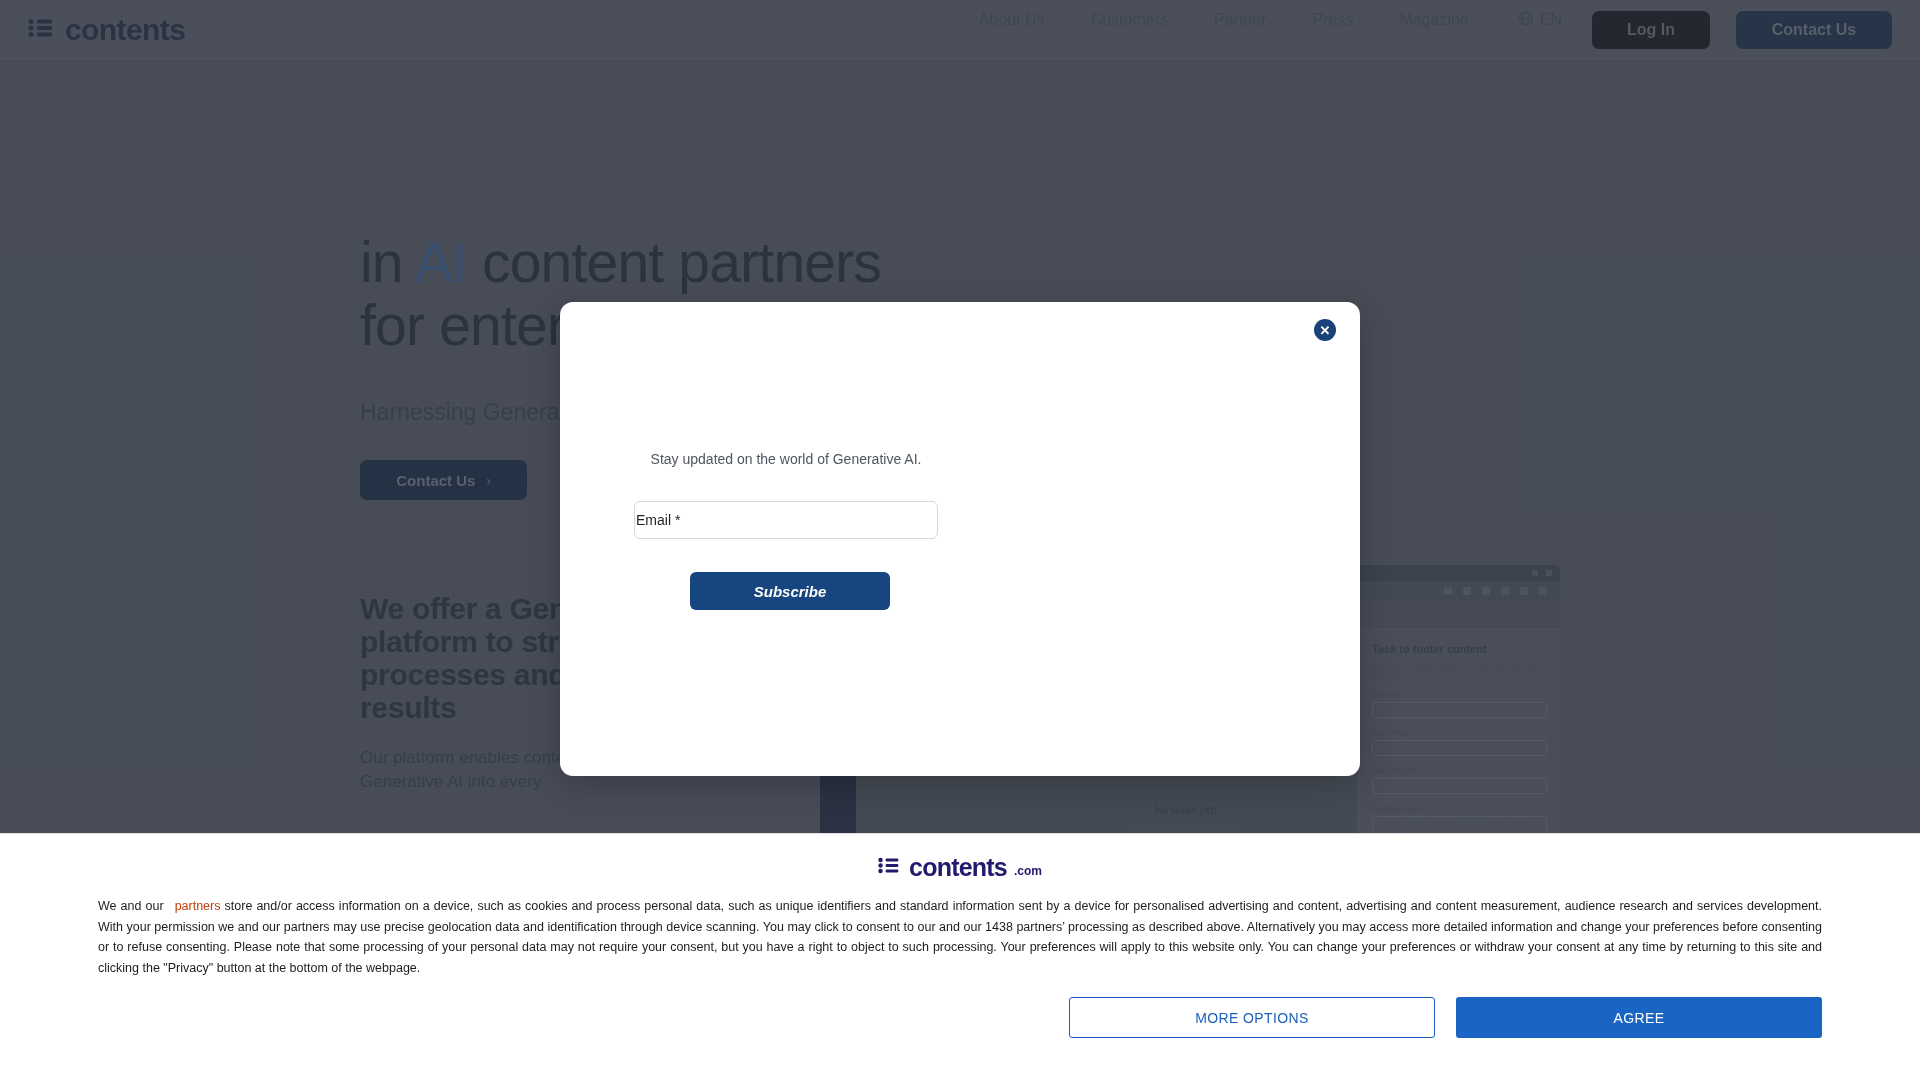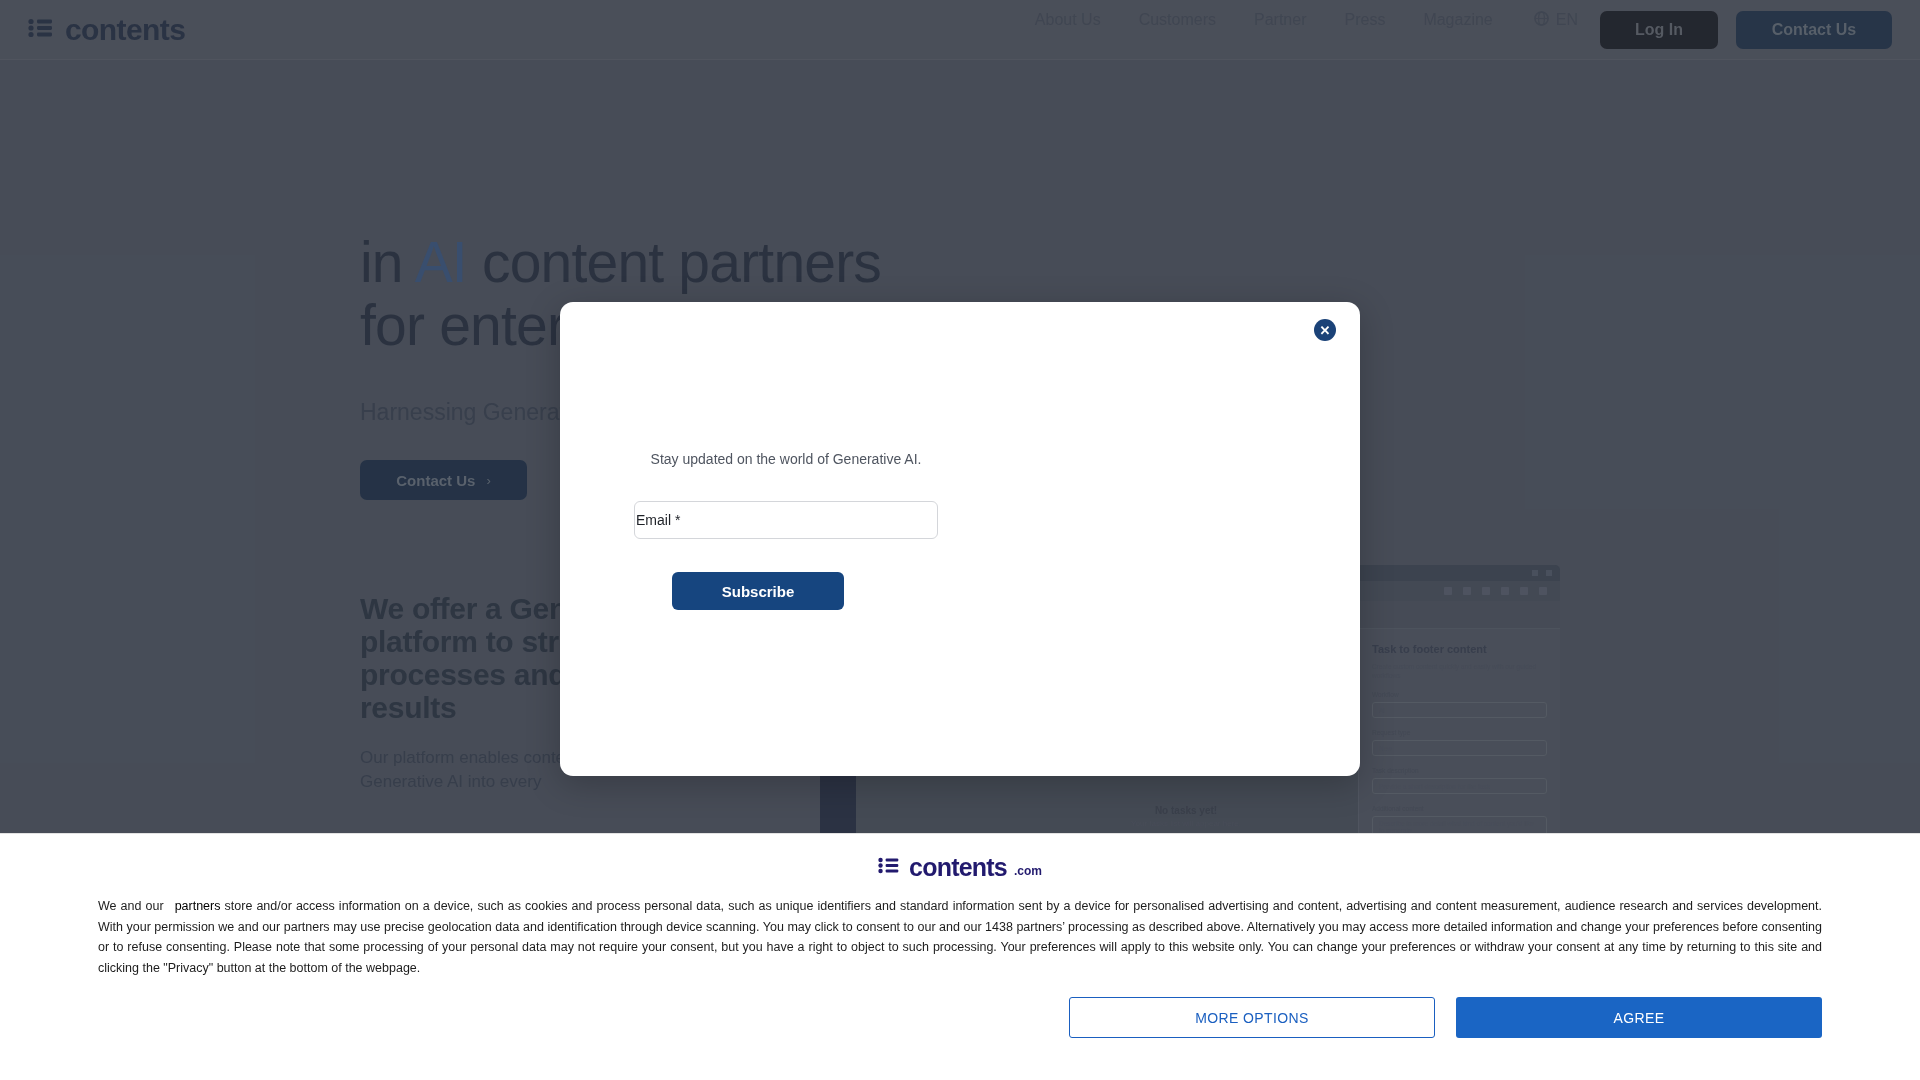--- a/index.html
+++ b/index.html
@@ -25,21 +25,21 @@
     display: flex; align-items: center;
     padding: 0 28px;
     z-index: 4;
   }
   .brand { display: flex; align-items: center; gap: 11px; }
   .brand-mark { display: block; }
   .brand-word {
     font-size: 30px; font-weight: 700; letter-spacing: -0.6px;
     color: #2b3547;
   }
-  .nav { margin-left: auto; display: flex; align-items: flex-start; gap: 4px; }
+  .nav { margin-left: auto; display: flex; align-items: flex-start; gap: 12px; }
   .nav-link {
     font-size: 16px; color: #434a56;
     padding: 0 17px; white-space: nowrap; cursor: pointer;
   }
   .lang {
     display: flex; align-items: center; gap: 7px;
     font-size: 16px; color: #434a56; padding: 0 18px 0 20px; cursor: pointer;
   }
   .btn-login {
     background: #23272f; color: #5b6068; border: none;
@@ -197,25 +197,25 @@
     width: 304px; height: 38px;
     border: 1px solid #d4d6da; border-radius: 6px;
     background: #fff;
     display: flex; align-items: center;
     padding: 0 1px; margin-left: 26px;
     font-size: 14px; color: #1e2127;
   }
   .field.first { margin-top: 34px; }
   .field.second { margin-top: 29px; }
   .btn-subscribe {
-    margin-top: 33px; margin-left: 64px;
-    width: 172px; height: 38px;
+    margin-top: 33px; margin-left: 82px;
+    width: 200px; height: 38px;
     background: #16457f; color: #fff; border: none;
     border-radius: 6px; font-size: 15px; font-weight: 700;
-    cursor: pointer; font-family: "Liberation Sans", sans-serif;
+    cursor: pointer; font-family: "Liberation Sans", sans-serif; font-style: italic;
   }
 
   
   .cookie {
     position: absolute; left: 0; bottom: 0;
     width: 1920px; height: 247px;
     background: #ffffff;
     z-index: 20;
     border-top: 1px solid #e2e2e2;
   }
@@ -229,21 +229,21 @@
   .cookie-logo .cl-dot { font-size: 12px; font-weight: 700; color: #221a6e; align-self: flex-end; margin-bottom: 4px; margin-left: -2px; }
   .cookie h3 {
     margin: 23px 0 0 98px;
     font-size: 19px; font-weight: 700; color: #1a1a1a;
   }
   .cookie p {
     margin: 14px 98px 0 98px;
     font-size: 12.5px; line-height: 20.5px; color: #1d1d1d;
     text-align: justify;
   }
-  .cookie p a { color: #000000; text-decoration: none; cursor: pointer; padding-left: 7px; }
+  .cookie p a { color: #c2410c; text-decoration: none; cursor: pointer; padding-left: 7px; }
   .cookie-actions {
     display: flex; justify-content: flex-end; gap: 21px;
     margin: 19px 98px 0 98px;
   }
   .btn-more {
     width: 366px; height: 41px;
     background: #fff; color: #1a5fc0;
     border: 1px solid #1a5fc0; border-radius: 3px;
     font-size: 14px; font-weight: 500; letter-spacing: .4px;
     cursor: pointer; font-family: "Liberation Sans", sans-serif;

